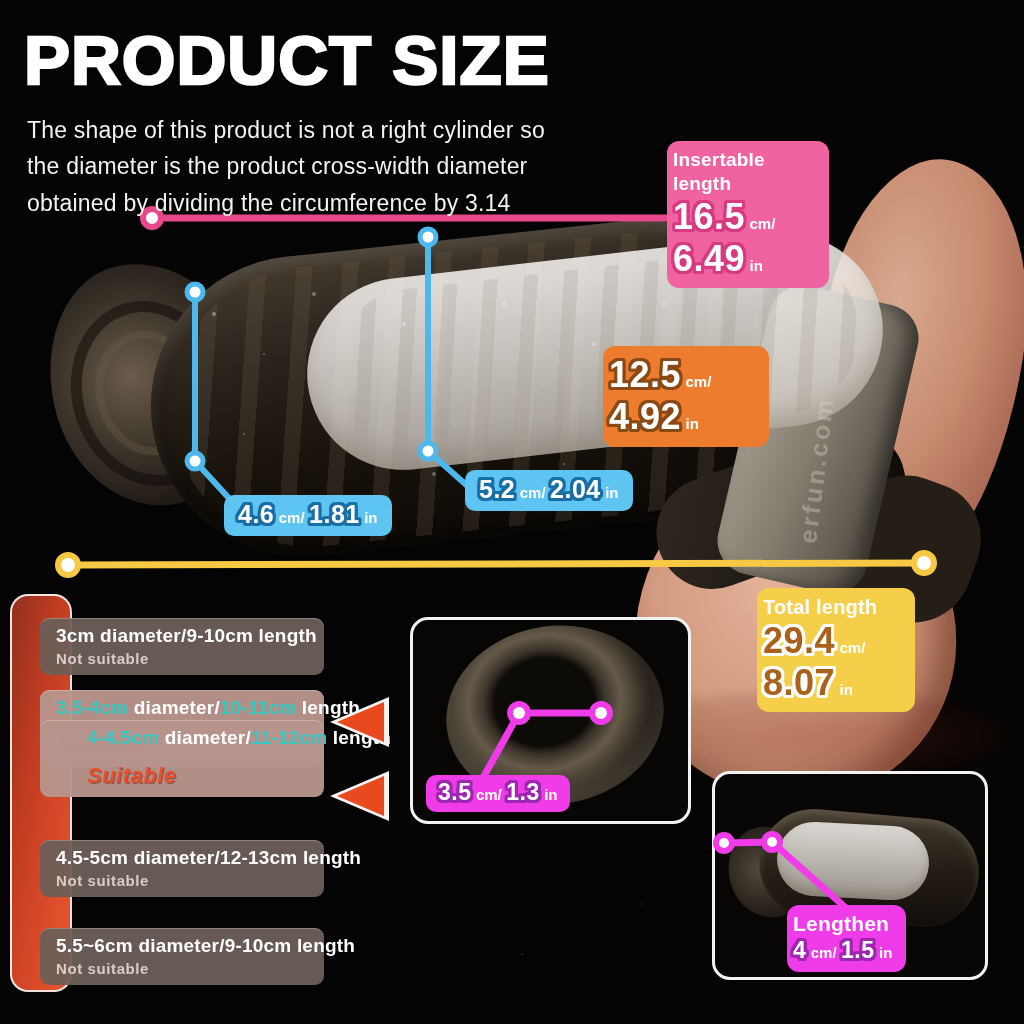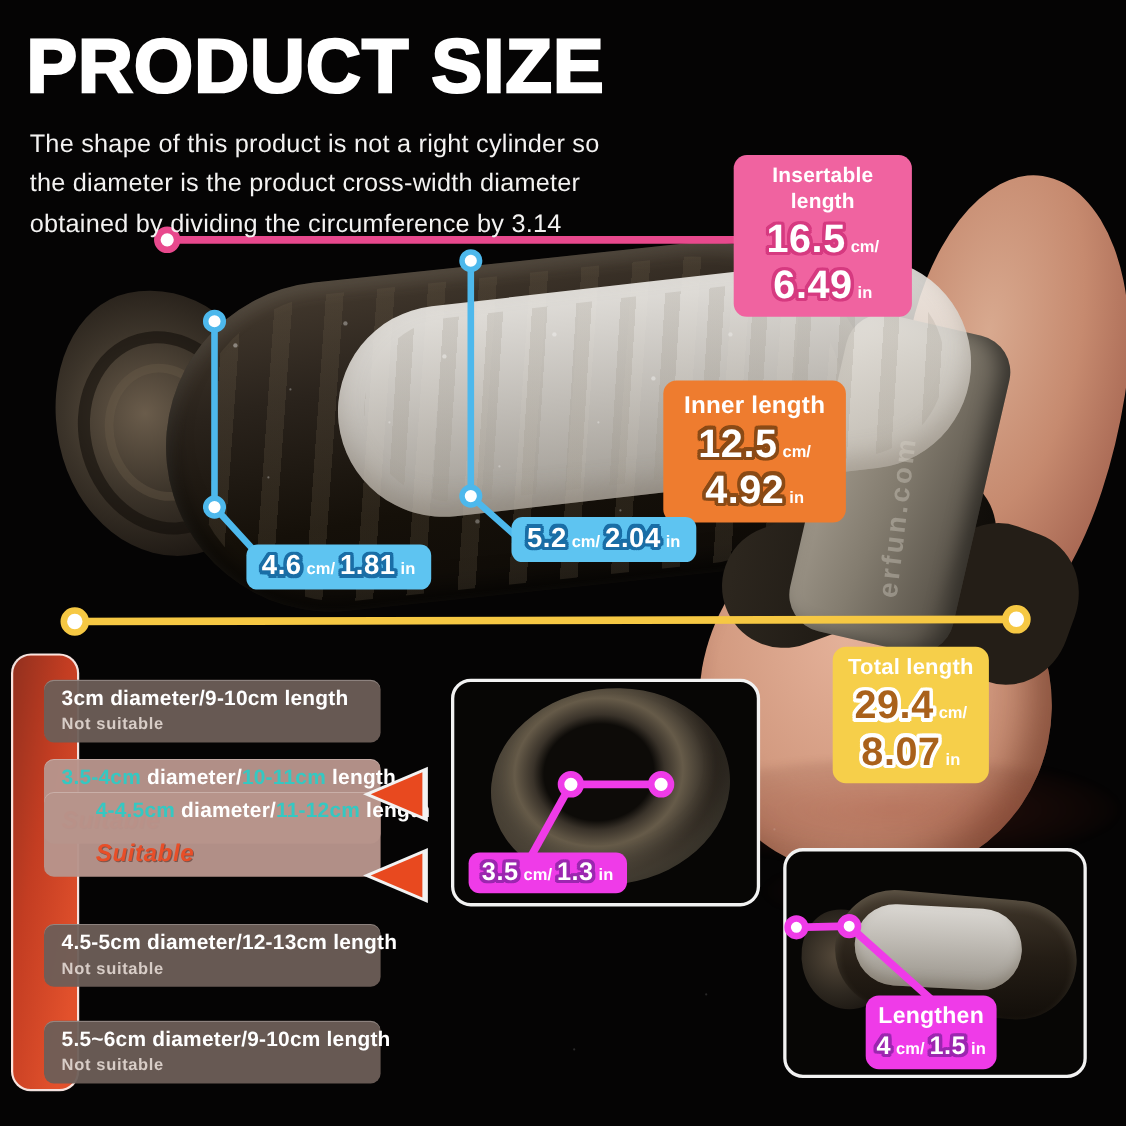--- a/index.html
+++ b/index.html
@@ -77,52 +77,52 @@
       300px 852px 0 -1px rgba(255,255,255,0.14), 520px 952px 0 -1px rgba(255,255,255,0.15),
       640px 902px 0 -1px rgba(255,255,255,0.14), 702px 752px 0 -1px rgba(255,255,255,0.18),
       962px 832px 0 -1px rgba(255,255,255,0.14), 60px 702px 0 -1px rgba(255,255,255,0.13); }
   .reflection1 { left:606px; top:688px; width:410px; height:96px; border-radius:50%;
     background:radial-gradient(ellipse, rgba(135,48,32,0.30) 0%, rgba(80,25,15,0.12) 60%, rgba(0,0,0,0) 75%);
     filter:blur(3px); }
   .reflection2 { left:690px; top:780px; width:240px; height:60px; border-radius:50%;
     background:radial-gradient(ellipse, rgba(120,40,28,0.22) 0%, rgba(0,0,0,0) 70%); filter:blur(3px); }
 
   
-  .lbl { position:absolute; z-index:6; border-radius:12px; text-align:center;
+  .lbl { position:absolute; z-index:6; border-radius:12px; text-align:left;
     color:#fff; box-sizing:border-box; }
   .lbl .t { font-size:19px; font-weight:800; letter-spacing:0.2px; line-height:1.25; }
   .num { font-weight:800; letter-spacing:0.5px; }
   .num-lg { font-size:36px; } .num-md { font-size:25px; } .num-sm { font-size:23px; }
   .unit { font-size:15px; font-weight:800; color:#fff; }
   .outline { color:#fff;
     text-shadow:
       -3px 0 0 var(--oc), 3px 0 0 var(--oc), 0 -3px 0 var(--oc), 0 3px 0 var(--oc),
       -2px -2px 0 var(--oc), 2px -2px 0 var(--oc), -2px 2px 0 var(--oc), 2px 2px 0 var(--oc),
       -3px -2px 0 var(--oc), -3px 2px 0 var(--oc), 3px -2px 0 var(--oc), 3px 2px 0 var(--oc),
       -2px -3px 0 var(--oc), 2px -3px 0 var(--oc), -2px 3px 0 var(--oc), 2px 3px 0 var(--oc); }
   .ol-pink   { --oc:#d63a80; }
   .ol-brown  { --oc:#8a4a16; }
   .ol-blue   { --oc:#1a6ea6; }
   .ol-purple { --oc:#9c27b0; }
   .ol-whitefill { --oc:#ffffff; color:#a9611b; }
   .lbl-pink    { left:667px; top:141px; width:162px; padding:7px 6px 8px; background:#f063a0; }
   .lbl-orange  { left:603px; top:346px; width:166px; padding:8px 6px 9px; background:#ee7c2f; }
   .lbl-blue1   { left:224px; top:495px; padding:5px 14px 7px; background:#5ec4f1; border-radius:10px; white-space:nowrap; }
   .lbl-blue2   { left:465px; top:470px; padding:5px 14px 7px; background:#5ec4f1; border-radius:10px; white-space:nowrap; }
-  .lbl-yellow  { left:757px; top:588px; width:142px; padding:7px 6px 8px; background:#f6cf4a; }
+  .lbl-yellow  { left:757px; top:588px; width:158px; padding:7px 6px 8px; background:#f6cf4a; }
   .lbl-mag1    { left:426px; top:775px; padding:4px 12px 6px; background:#ef3be8; border-radius:10px; white-space:nowrap; }
   .lbl-mag2    { left:787px; top:905px; width:119px; padding:6px 6px 8px; background:#ef3be8; }
   .lbl-yellow .t { font-size:20px; }
   .lbl-mag2 .t { font-size:21px; }
 
   
   .ribbon { position:absolute; left:10px; top:594px; width:62px; height:398px; z-index:4;
     border-radius:18px; border:2px solid rgba(255,255,255,0.85); box-sizing:border-box;
     background:linear-gradient(100deg, #92301e 0%, #c33d22 40%, #e2512c 85%); }
-  .card { position:absolute; left:40px; width:306px; z-index:4; border-radius:9px;
+  .card { position:absolute; left:40px; width:284px; z-index:4; border-radius:9px;
     padding:7px 16px 8px; box-sizing:border-box;
     box-shadow: inset 0 1px 0 rgba(255,255,255,0.25); }
   .card.ns { background:rgba(109,94,87,0.95); }
   .card.s  { background:rgba(183,148,139,0.97); }
   .card-title { font-size:19px; font-weight:800; color:#fff; letter-spacing:0.2px; white-space:nowrap; }
   .card.s .hl { color:#35c8c2; }
   .status-ns { font-size:15px; font-weight:700; color:#d8cdc7; margin-top:3px; letter-spacing:0.6px; }
   .status-s  { font-size:22px; font-weight:900; color:#e84e28; margin-top:14px; letter-spacing:0.5px;
     text-shadow:1px 1px 0 rgba(60,20,10,0.45);font-style:italic; }
   .card1 { top:618px; } .card2 { top:690px; } .card3 { top:720px;padding-left:47px; }
@@ -251,21 +251,20 @@
     <div class="t">Insertable length</div>
     <div>
       <span class="num num-lg outline ol-pink">16.5</span>
       <span class="unit">cm/</span>
       <span class="num num-lg outline ol-pink">6.49</span>
       <span class="unit">in</span>
     </div>
   </div>
 
   <div class="lbl lbl-orange">
-    <div class="t" style="font-size:22px;">Inner length</div>
     <div>
       <span class="num num-lg outline ol-brown">12.5</span>
       <span class="unit">cm/</span>
       <span class="num num-lg outline ol-brown">4.92</span>
       <span class="unit">in</span>
     </div>
   </div>
 
   <div class="lbl lbl-blue1">
     <span class="num num-md outline ol-blue">4.6</span>

